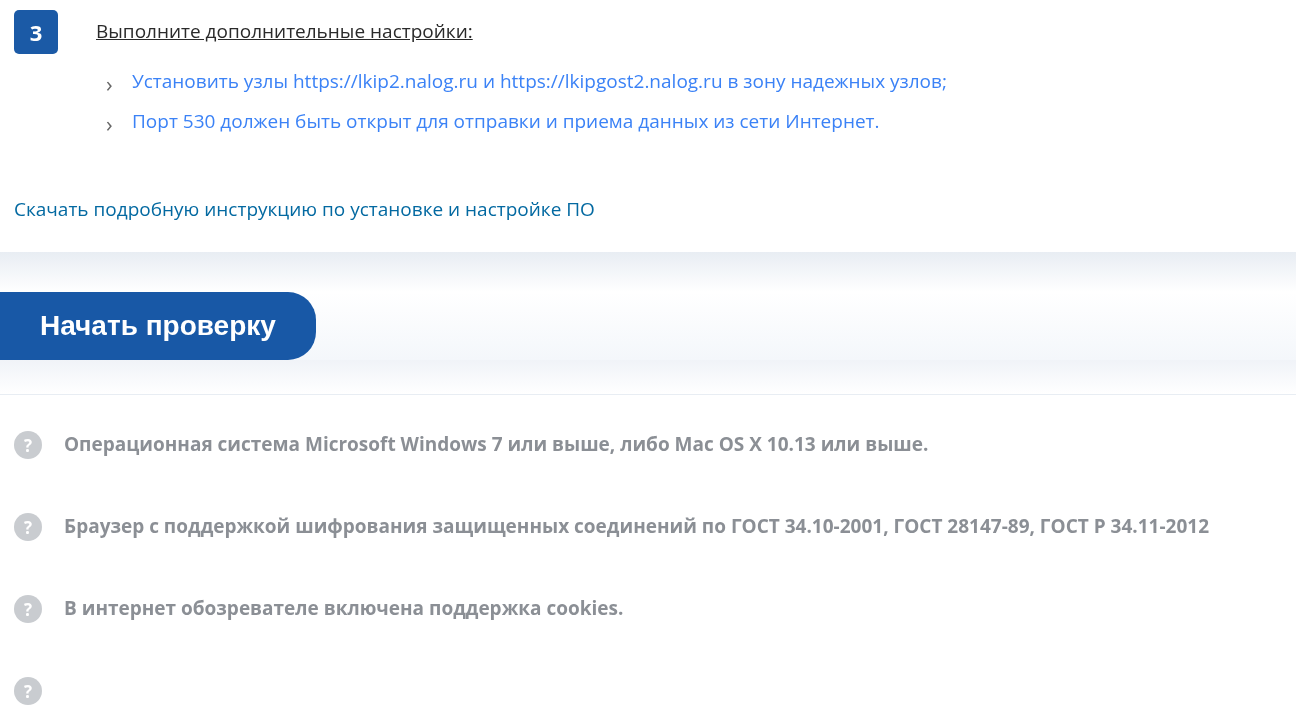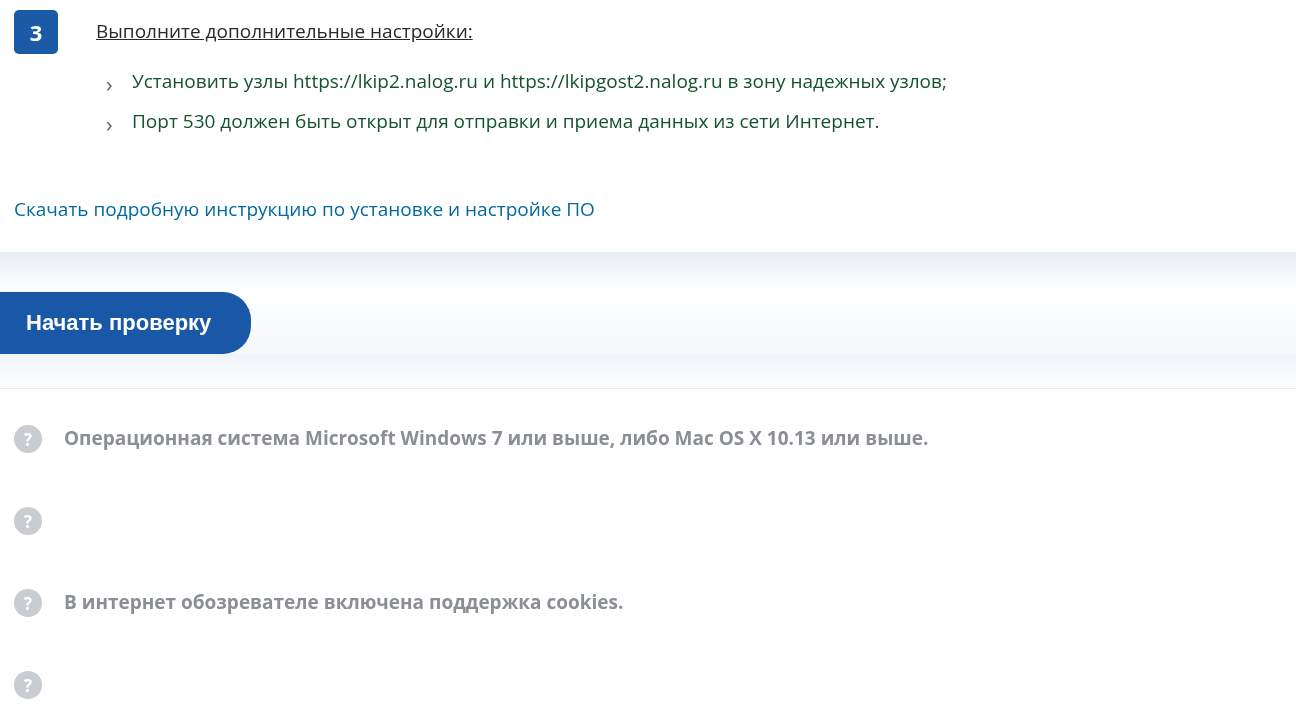--- a/index.html
+++ b/index.html
@@ -40,21 +40,21 @@
       color: #2a2a2a;
       margin-bottom: 24px;
       text-decoration: underline;
     }
     .substep-list {
       list-style: none;
       padding-left: 10px;
     }
     .substep-item {
       font-size: 19px;
-      color: #14532d;
+      color: #3b82f6;
       margin-bottom: 14px;
       position: relative;
       padding-left: 26px;
     }
     .substep-item::before {
       content: "›";
       position: absolute;
       left: 0;
       top: 0;
       font-size: 22px;
@@ -74,23 +74,23 @@
       background: linear-gradient(180deg, #e8edf3 0%, #fff 100%);
     }
     .check-button-wrap {
       padding: 0;
       background: linear-gradient(180deg, #fff 0%, #f4f7fb 100%);
     }
     .start-check-button {
       background: #1858a6;
       color: #fff;
       border: none;
-      font-size: 22px;
+      font-size: 28px;
       font-weight: 600;
-      padding: 18px 40px 18px 26px;
+      padding: 18px 40px 18px 40px;
       border-top-right-radius: 28px;
       border-bottom-right-radius: 28px;
       cursor: pointer;
     }
     .checklist-section {
       padding: 36px 14px 10px 14px;
       background: #fff;
       border-top: 1px solid #e8edf3;
     }
     .checklist-gradient {
@@ -150,20 +150,21 @@
 
 <div class="checklist-gradient"></div>
 
 <div class="checklist-section">
   <div class="check-item">
     <div class="question-icon">?</div>
     <div class="check-text">Операционная система Microsoft Windows 7 или выше, либо Mac OS X 10.13 или выше.</div>
   </div>
   <div class="check-item">
     <div class="question-icon">?</div>
+    <div class="check-text">Браузер с поддержкой шифрования защищенных соединений по ГОСТ 34.10-2001, ГОСТ 28147-89, ГОСТ Р 34.11-2012</div>
   </div>
   <div class="check-item">
     <div class="question-icon">?</div>
     <div class="check-text">В интернет обозревателе включена поддержка cookies.</div>
   </div>
   <div class="check-item">
     <div class="question-icon">?</div>
   </div>
 
 </div>

